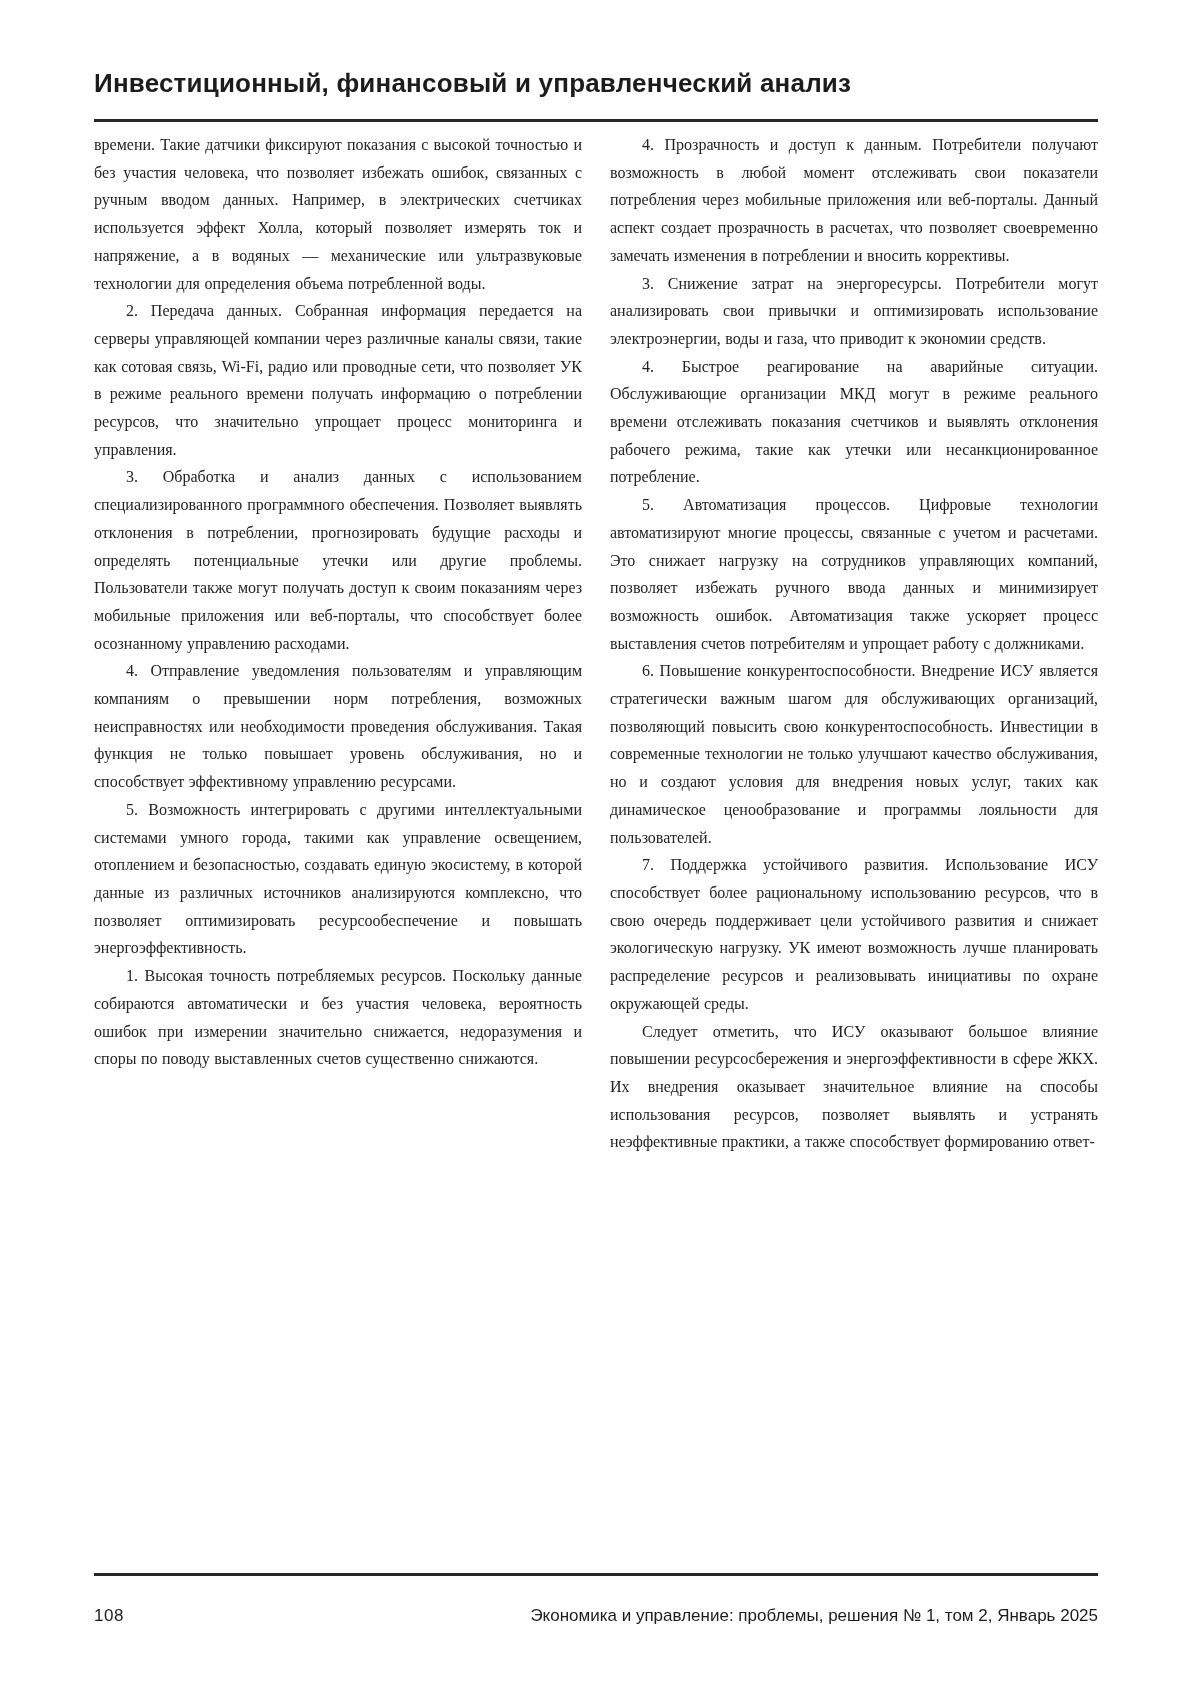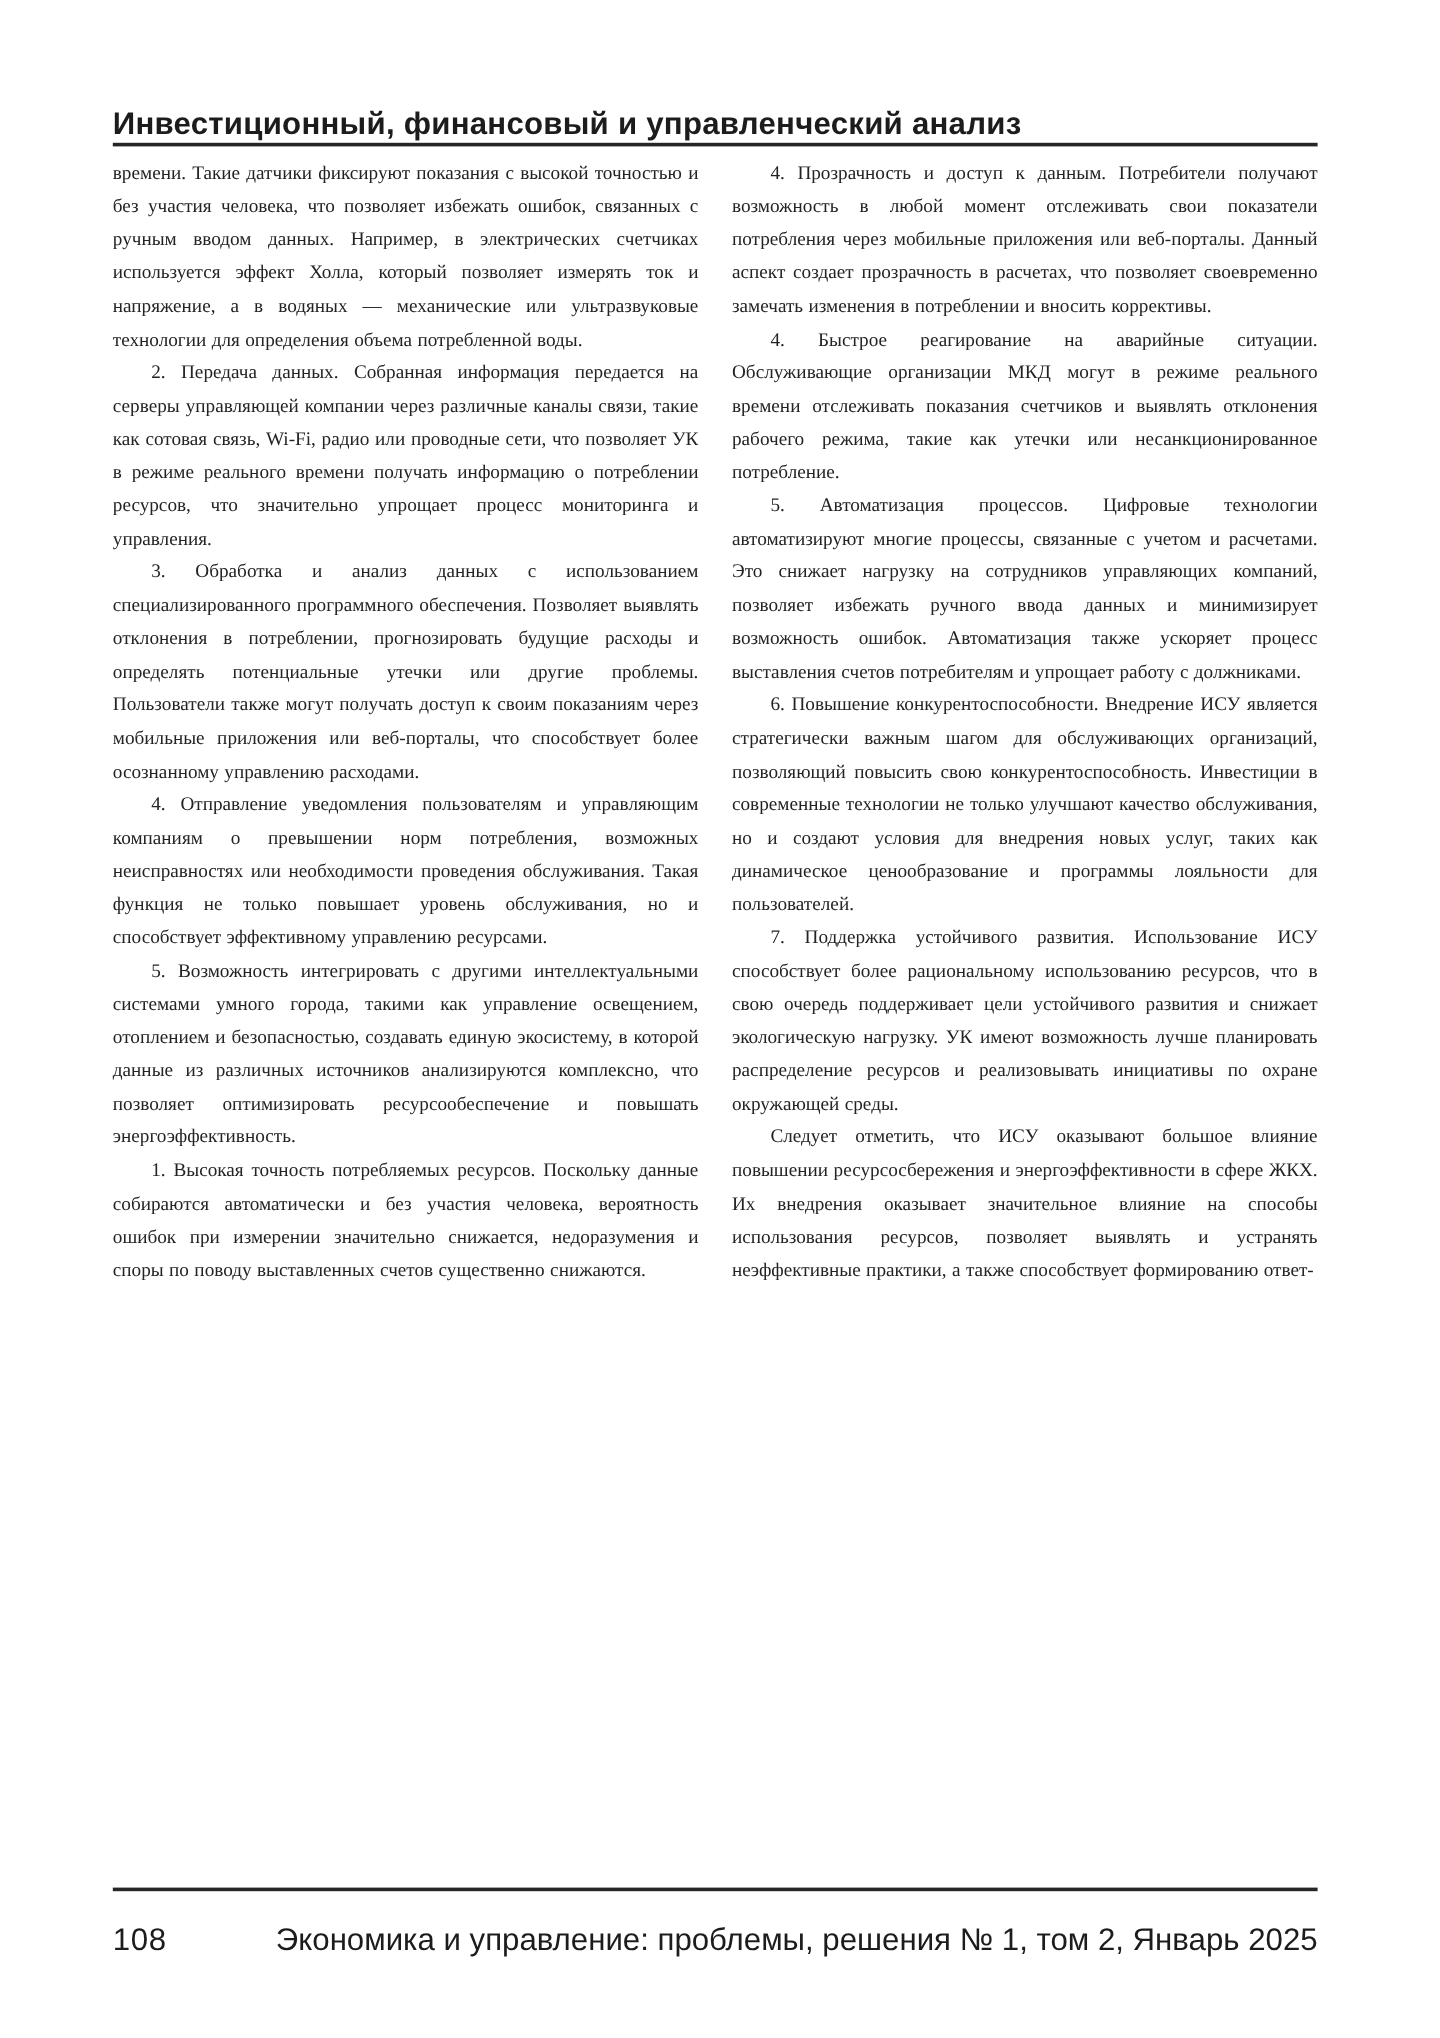--- a/index.html
+++ b/index.html
@@ -10,21 +10,21 @@
   .page {
     position: relative;
     width: 1200px;
     height: 1698px;
     background: #ffffff;
     overflow: hidden;
   }
   .section-title {
     position: absolute;
     left: 94px;
-    top: 88px;
+    top: 68px;
     width: 1004px;
     font-family: "Liberation Sans", sans-serif;
     font-weight: bold;
     font-size: 26px;
     line-height: 30px;
     color: #1c1c1c;
     letter-spacing: 0.2px;
     white-space: nowrap;
   }
   .rule {
@@ -65,21 +65,21 @@
   }
   .page-footer {
     position: absolute;
     left: 94px;
     top: 1589px;
     width: 1004px;
     display: flex;
     justify-content: space-between;
     align-items: baseline;
     font-family: "Liberation Sans", sans-serif;
-    font-size: 26px;
+    font-size: 17px;
     line-height: 30px;
     color: #1c1c1c;
   }
   .page-number { letter-spacing: 0.5px; }
   .journal-title { text-align: right; margin-top: 12px; }
 </style>
 </head>
 <body>
 
 <div class="page">
@@ -94,20 +94,21 @@
       <p class="continued">времени. Такие датчики фиксируют показания с высокой точностью и без участия человека, что позволяет избежать ошибок, связанных с ручным вводом данных. Например, в электрических счетчиках используется эффект Холла, который позволяет измерять ток и напряжение, а в водяных — механические или ультразвуковые технологии для определения объема потребленной воды.</p>
       <p>2. Передача данных. Собранная информация передается на серверы управляющей компании через различные каналы связи, такие как сотовая связь, Wi-Fi, радио или проводные сети, что позволяет УК в режиме реального времени получать информацию о потреблении ресурсов, что значительно упрощает процесс мониторинга и управления.</p>
       <p>3. Обработка и анализ данных с использованием специализированного программного обеспечения. Позволяет выявлять отклонения в потреблении, прогнозировать будущие расходы и определять потенциальные утечки или другие проблемы. Пользователи также могут получать доступ к своим показаниям через мобильные приложения или веб-порталы, что способствует более осознанному управлению расходами.</p>
       <p>4. Отправление уведомления пользователям и управляющим компаниям о превышении норм потребления, возможных неисправностях или необходимости проведения обслуживания. Такая функция не только повышает уровень обслуживания, но и способствует эффективному управлению ресурсами.</p>
       <p>5. Возможность интегрировать с другими интеллектуальными системами умного города, такими как управление освещением, отоплением и безопасностью, создавать единую экосистему, в которой данные из различных источников анализируются комплексно, что позволяет оптимизировать ресурсообеспечение и повышать энергоэффективность.</p>
       <p>1. Высокая точность потребляемых ресурсов. Поскольку данные собираются автоматически и без участия человека, вероятность ошибок при измерении значительно снижается, недоразумения и споры по поводу выставленных счетов существенно снижаются.</p>
     </div>
 
     <div class="column">
       <p>4. Прозрачность и доступ к данным. Потребители получают возможность в любой момент отслеживать свои показатели потребления через мобильные приложения или веб-порталы. Данный аспект создает прозрачность в расчетах, что позволяет своевременно замечать изменения в потреблении и вносить коррективы.</p>
+      <p>3. Снижение затрат на энергоресурсы. Потребители могут анализировать свои привычки и оптимизировать использование электроэнергии, воды и газа, что приводит к экономии средств.</p>
       <p>4. Быстрое реагирование на аварийные ситуации. Обслуживающие организации МКД могут в режиме реального времени отслеживать показания счетчиков и выявлять отклонения рабочего режима, такие как утечки или несанкционированное потребление.</p>
       <p>5. Автоматизация процессов. Цифровые технологии автоматизируют многие процессы, связанные с учетом и расчетами. Это снижает нагрузку на сотрудников управляющих компаний, позволяет избежать ручного ввода данных и минимизирует возможность ошибок. Автоматизация также ускоряет процесс выставления счетов потребителям и упрощает работу с должниками.</p>
       <p>6. Повышение конкурентоспособности. Внедрение ИСУ является стратегически важным шагом для обслуживающих организаций, позволяющий повысить свою конкурентоспособность. Инвестиции в современные технологии не только улучшают качество обслуживания, но и создают условия для внедрения новых услуг, таких как динамическое ценообразование и программы лояльности для пользователей.</p>
       <p>7. Поддержка устойчивого развития. Использование ИСУ способствует более рациональному использованию ресурсов, что в свою очередь поддерживает цели устойчивого развития и снижает экологическую нагрузку. УК имеют возможность лучше планировать распределение ресурсов и реализовывать инициативы по охране окружающей среды.</p>
       <p>Следует отметить, что ИСУ оказывают большое влияние повышении ресурсосбережения и энергоэффективности в сфере ЖКХ. Их внедрения оказывает значительное влияние на способы использования ресурсов, позволяет выявлять и устранять неэффективные практики, а также способствует формированию ответ-</p>
     </div>
 
   </div>
 
   <div class="rule footer-rule"></div>

